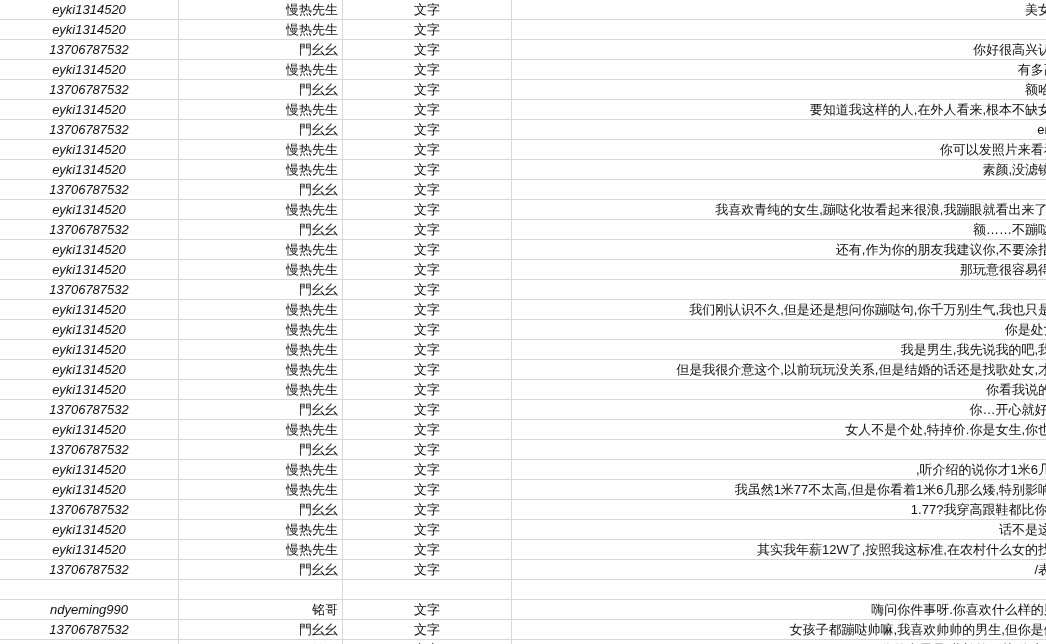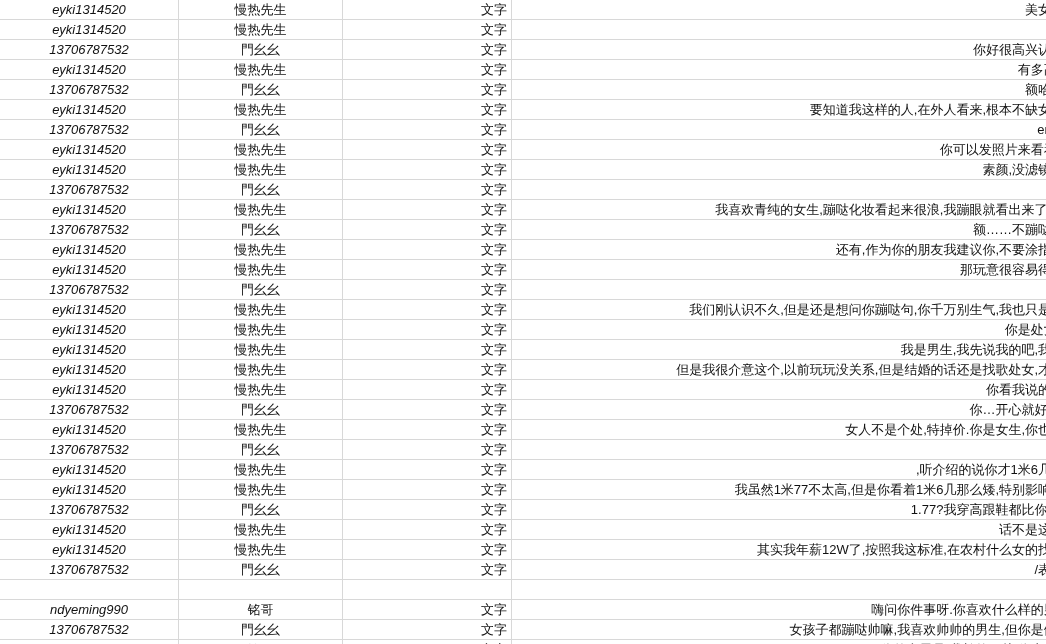--- a/index.html
+++ b/index.html
@@ -30,25 +30,25 @@
     white-space: nowrap;
     font-size: 13px;
   }
   .c-account {
     width: 170px;
     text-align: center;
     font-style: italic;
   }
   .c-nick {
     width: 155px;
-    text-align: center;
+    text-align: right;
   }
   .c-type {
     width: 160px;
-    text-align: right;
+    text-align: center;
     padding-left: 18px;
     font-family: Liberation Serif, serif;
   }
   .c-msg {
     width: 561px;
     text-align: right;
     padding-right: 8px;
   }
   tr.blank td {
     border-bottom: 1px solid #d8d8d8;

